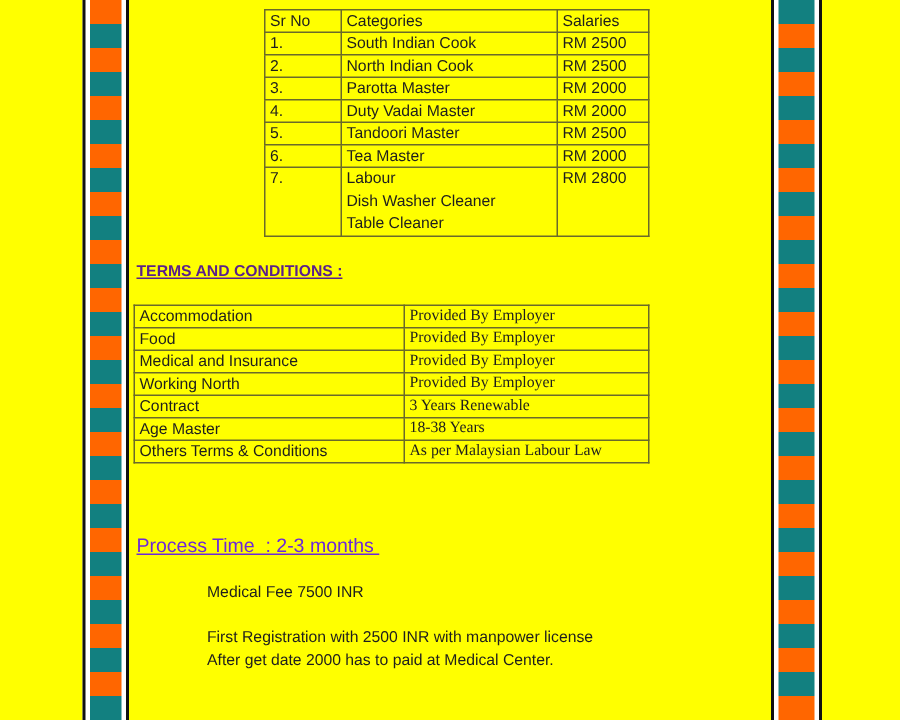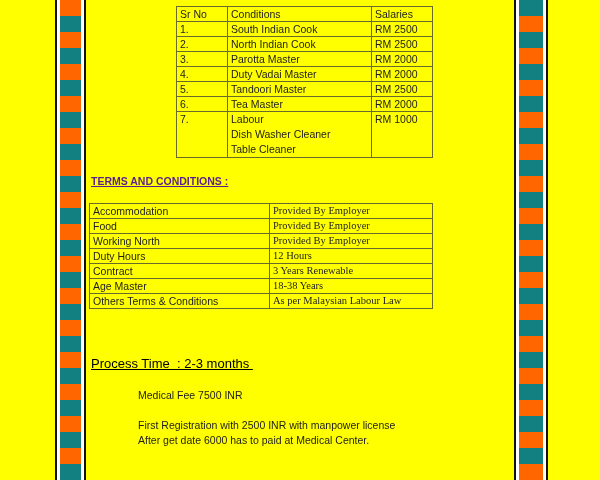--- a/index.html
+++ b/index.html
@@ -51,42 +51,42 @@
     position: absolute; left: 91px; top: 175px;
     font-weight: bold; color: #5a1f8c; text-decoration: underline;
     font-size: 10.5px;
   }
   #terms-table { left: 89px; top: 203px; width: 344px; }
   #terms-table td.k { width: 173px; }
   #terms-table td.v { width: 156px; font-family: Liberation Serif, serif; }
 
   #process-time {
     position: absolute; left: 91px; top: 356px;
-    font-size: 13px; color: #000000; text-decoration: underline;
+    font-size: 13px; color: #6d28d9; text-decoration: underline;
   }
   .para { position: absolute; left: 91px; font-size: 10.5px; line-height: 15px; color: #1e1e1e; padding-left: 47px; }
   #medical-fee { top: 388px; }
   #registration { top: 418px; }
   #documents { top: 484px; }
 </style>
 </head>
 <body>
 
 <div id="left-border" class="border-strip">
     <div class="stripes"></div>
   </div>
 <div id="right-border" class="border-strip">
     <div class="stripes"></div>
   </div>
 
 <table id="salary-table">
   <tbody>
       <tr>
     <td class="c1">Sr No</td>
-    <td class="c2">Conditions</td>
+    <td class="c2">Categories</td>
     <td class="c3">Salaries</td>
   </tr>
   <tr>
     <td class="c1">1.</td>
     <td class="c2">South Indian Cook</td>
     <td class="c3">RM 2500</td>
   </tr>
   <tr>
     <td class="c1">2.</td>
     <td class="c2">North Indian Cook</td>
@@ -112,44 +112,44 @@
     <td class="c2">Tea Master</td>
     <td class="c3">RM 2000</td>
   </tr>
   <tr>
     <td class="c1">7.</td>
     <td class="c2 multi">
       <div>Labour</div>
       <div>Dish Washer Cleaner</div>
       <div>Table Cleaner</div>
     </td>
-    <td class="c3">RM 1000</td>
+    <td class="c3">RM 2800</td>
   </tr>
 </tbody>
   </table>
 
 <div id="terms-heading">TERMS AND CONDITIONS :</div>
 
 <table id="terms-table">
   <tbody>
       <tr>
         <td class="k">Accommodation</td>
         <td class="v">Provided By Employer</td>
       </tr>
   <tr>
         <td class="k">Food</td>
         <td class="v">Provided By Employer</td>
       </tr>
   <tr>
-        <td class="k">Working North</td>
+        <td class="k">Medical and Insurance</td>
         <td class="v">Provided By Employer</td>
       </tr>
   <tr>
-        <td class="k">Duty Hours</td>
-        <td class="v">12 Hours</td>
+        <td class="k">Working North</td>
+        <td class="v">Provided By Employer</td>
       </tr>
   <tr>
         <td class="k">Contract</td>
         <td class="v">3 Years Renewable</td>
       </tr>
   <tr>
         <td class="k">Age Master</td>
         <td class="v">18-38 Years</td>
       </tr>
   <tr>
@@ -158,16 +158,16 @@
       </tr>
 </tbody>
   </table>
 
 <div id="process-time" style="white-space:pre;">Process Time  : 2-3 months </div>
 
 <div id="medical-fee" class="para">Medical Fee 7500 INR</div>
 
 <div id="registration" class="para">
   <div>First Registration with 2500 INR with manpower license</div>
-  <div>After get date 6000 has to paid at Medical Center.</div>
+  <div>After get date 2000 has to paid at Medical Center.</div>
 </div>
 
 <div id="documents" class="para">Documents Required :</div>
 
 </body></html>

